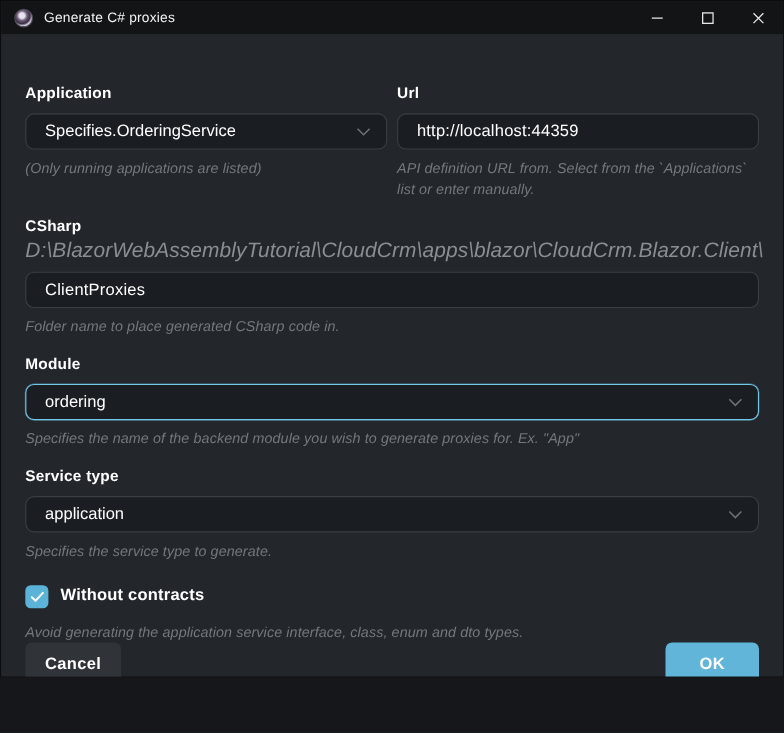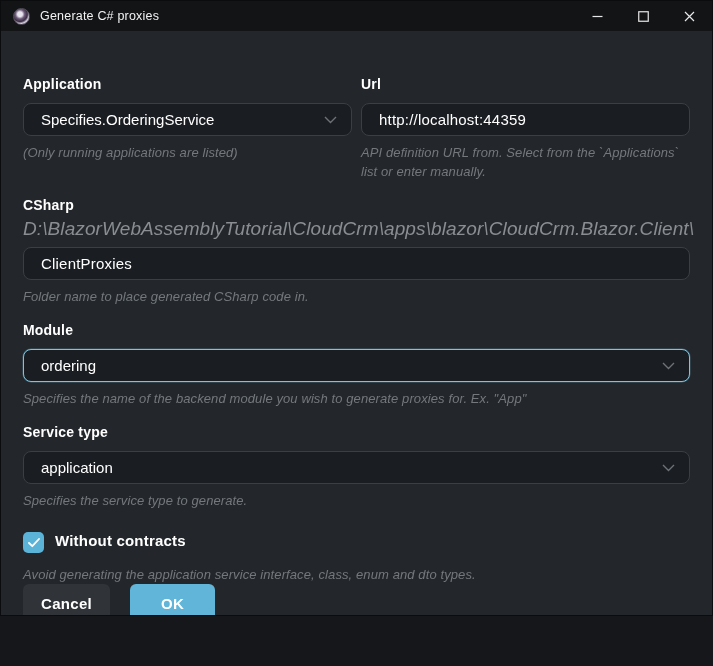--- a/index.html
+++ b/index.html
@@ -97,21 +97,21 @@
     cursor:default;flex:0 0 21px;
   }
   .check-label{
     margin-left:11px;font-size:15px;font-weight:600;color:#fff;letter-spacing:.2px;
   }
   .check-helper{margin-top:12px;}
 
   
   .footer{
     margin-top:auto;
-    display:flex;justify-content:flex-start;gap:20px;
+    display:flex;justify-content:space-between;gap:20px;
   }
   .btn{
     height:39px;min-width:81px;
     border:none;border-radius:6px;
     font-family:"Liberation Sans","DejaVu Sans",sans-serif;
     font-size:15px;font-weight:600;color:#ffffff;
     padding:0 18px;cursor:default;letter-spacing:.3px;
   }
   .btn-cancel{background:#303439;}
   .btn-ok{background:#60b5d9;min-width:85px;}

